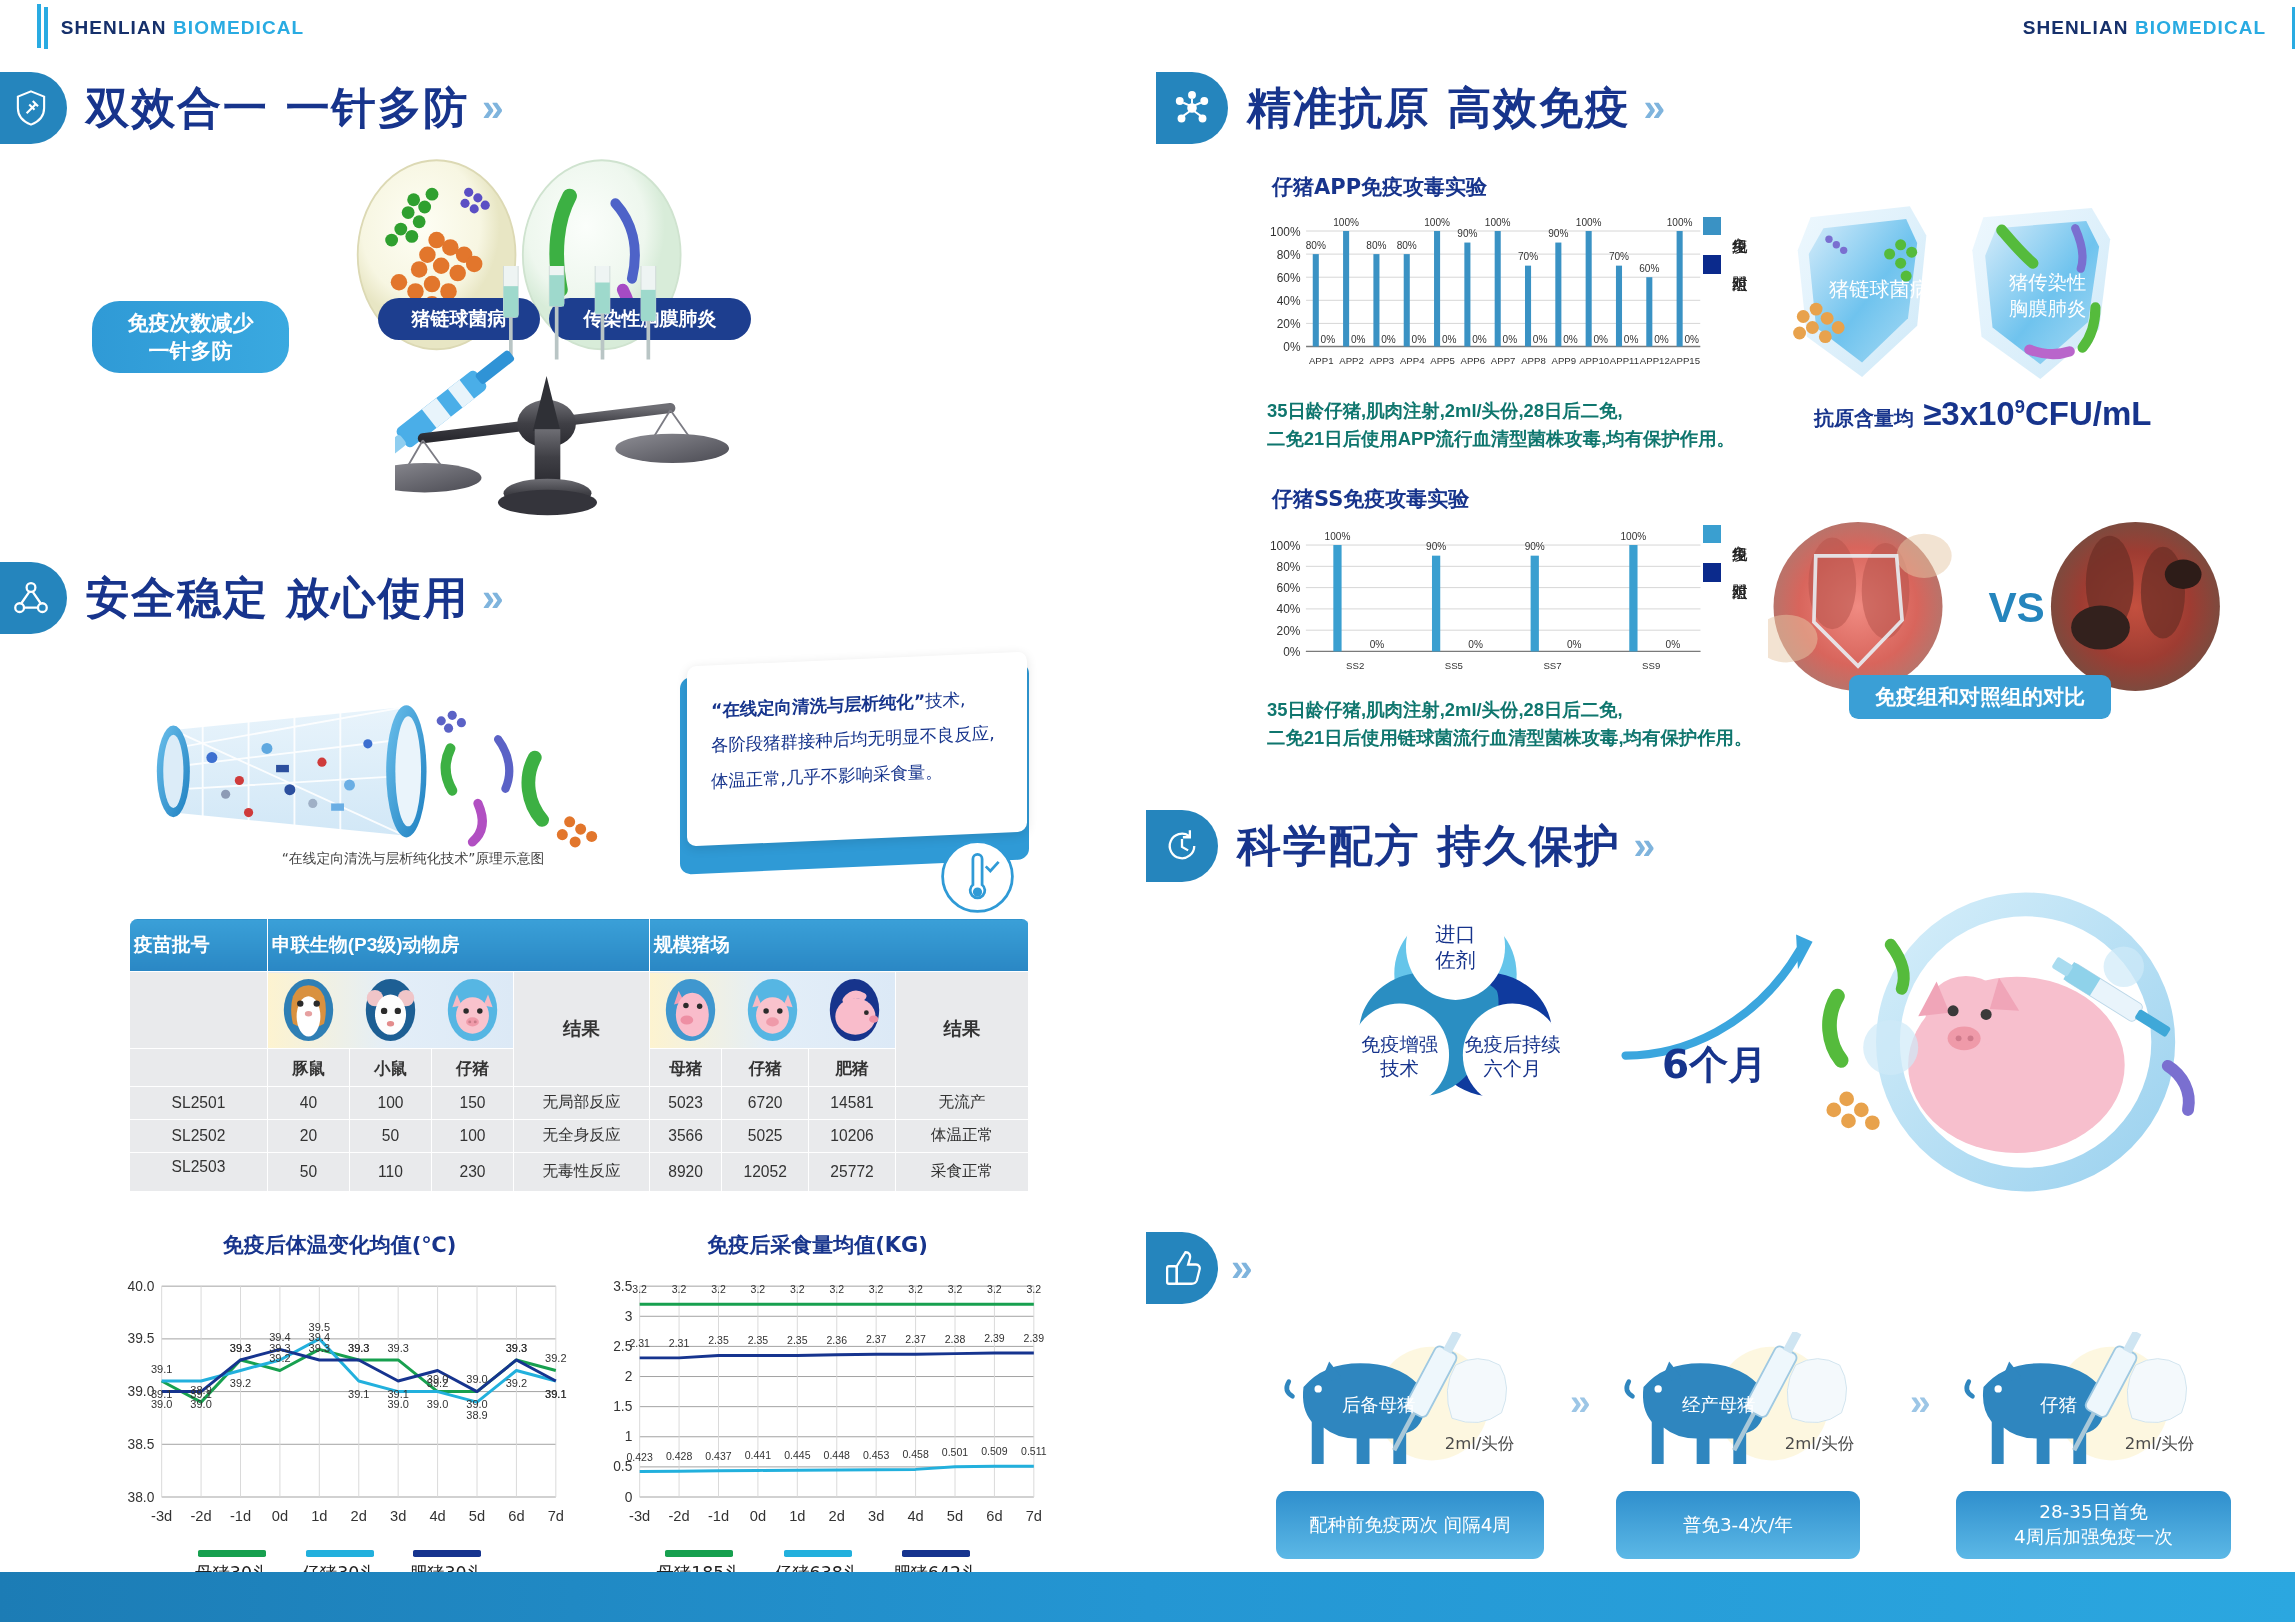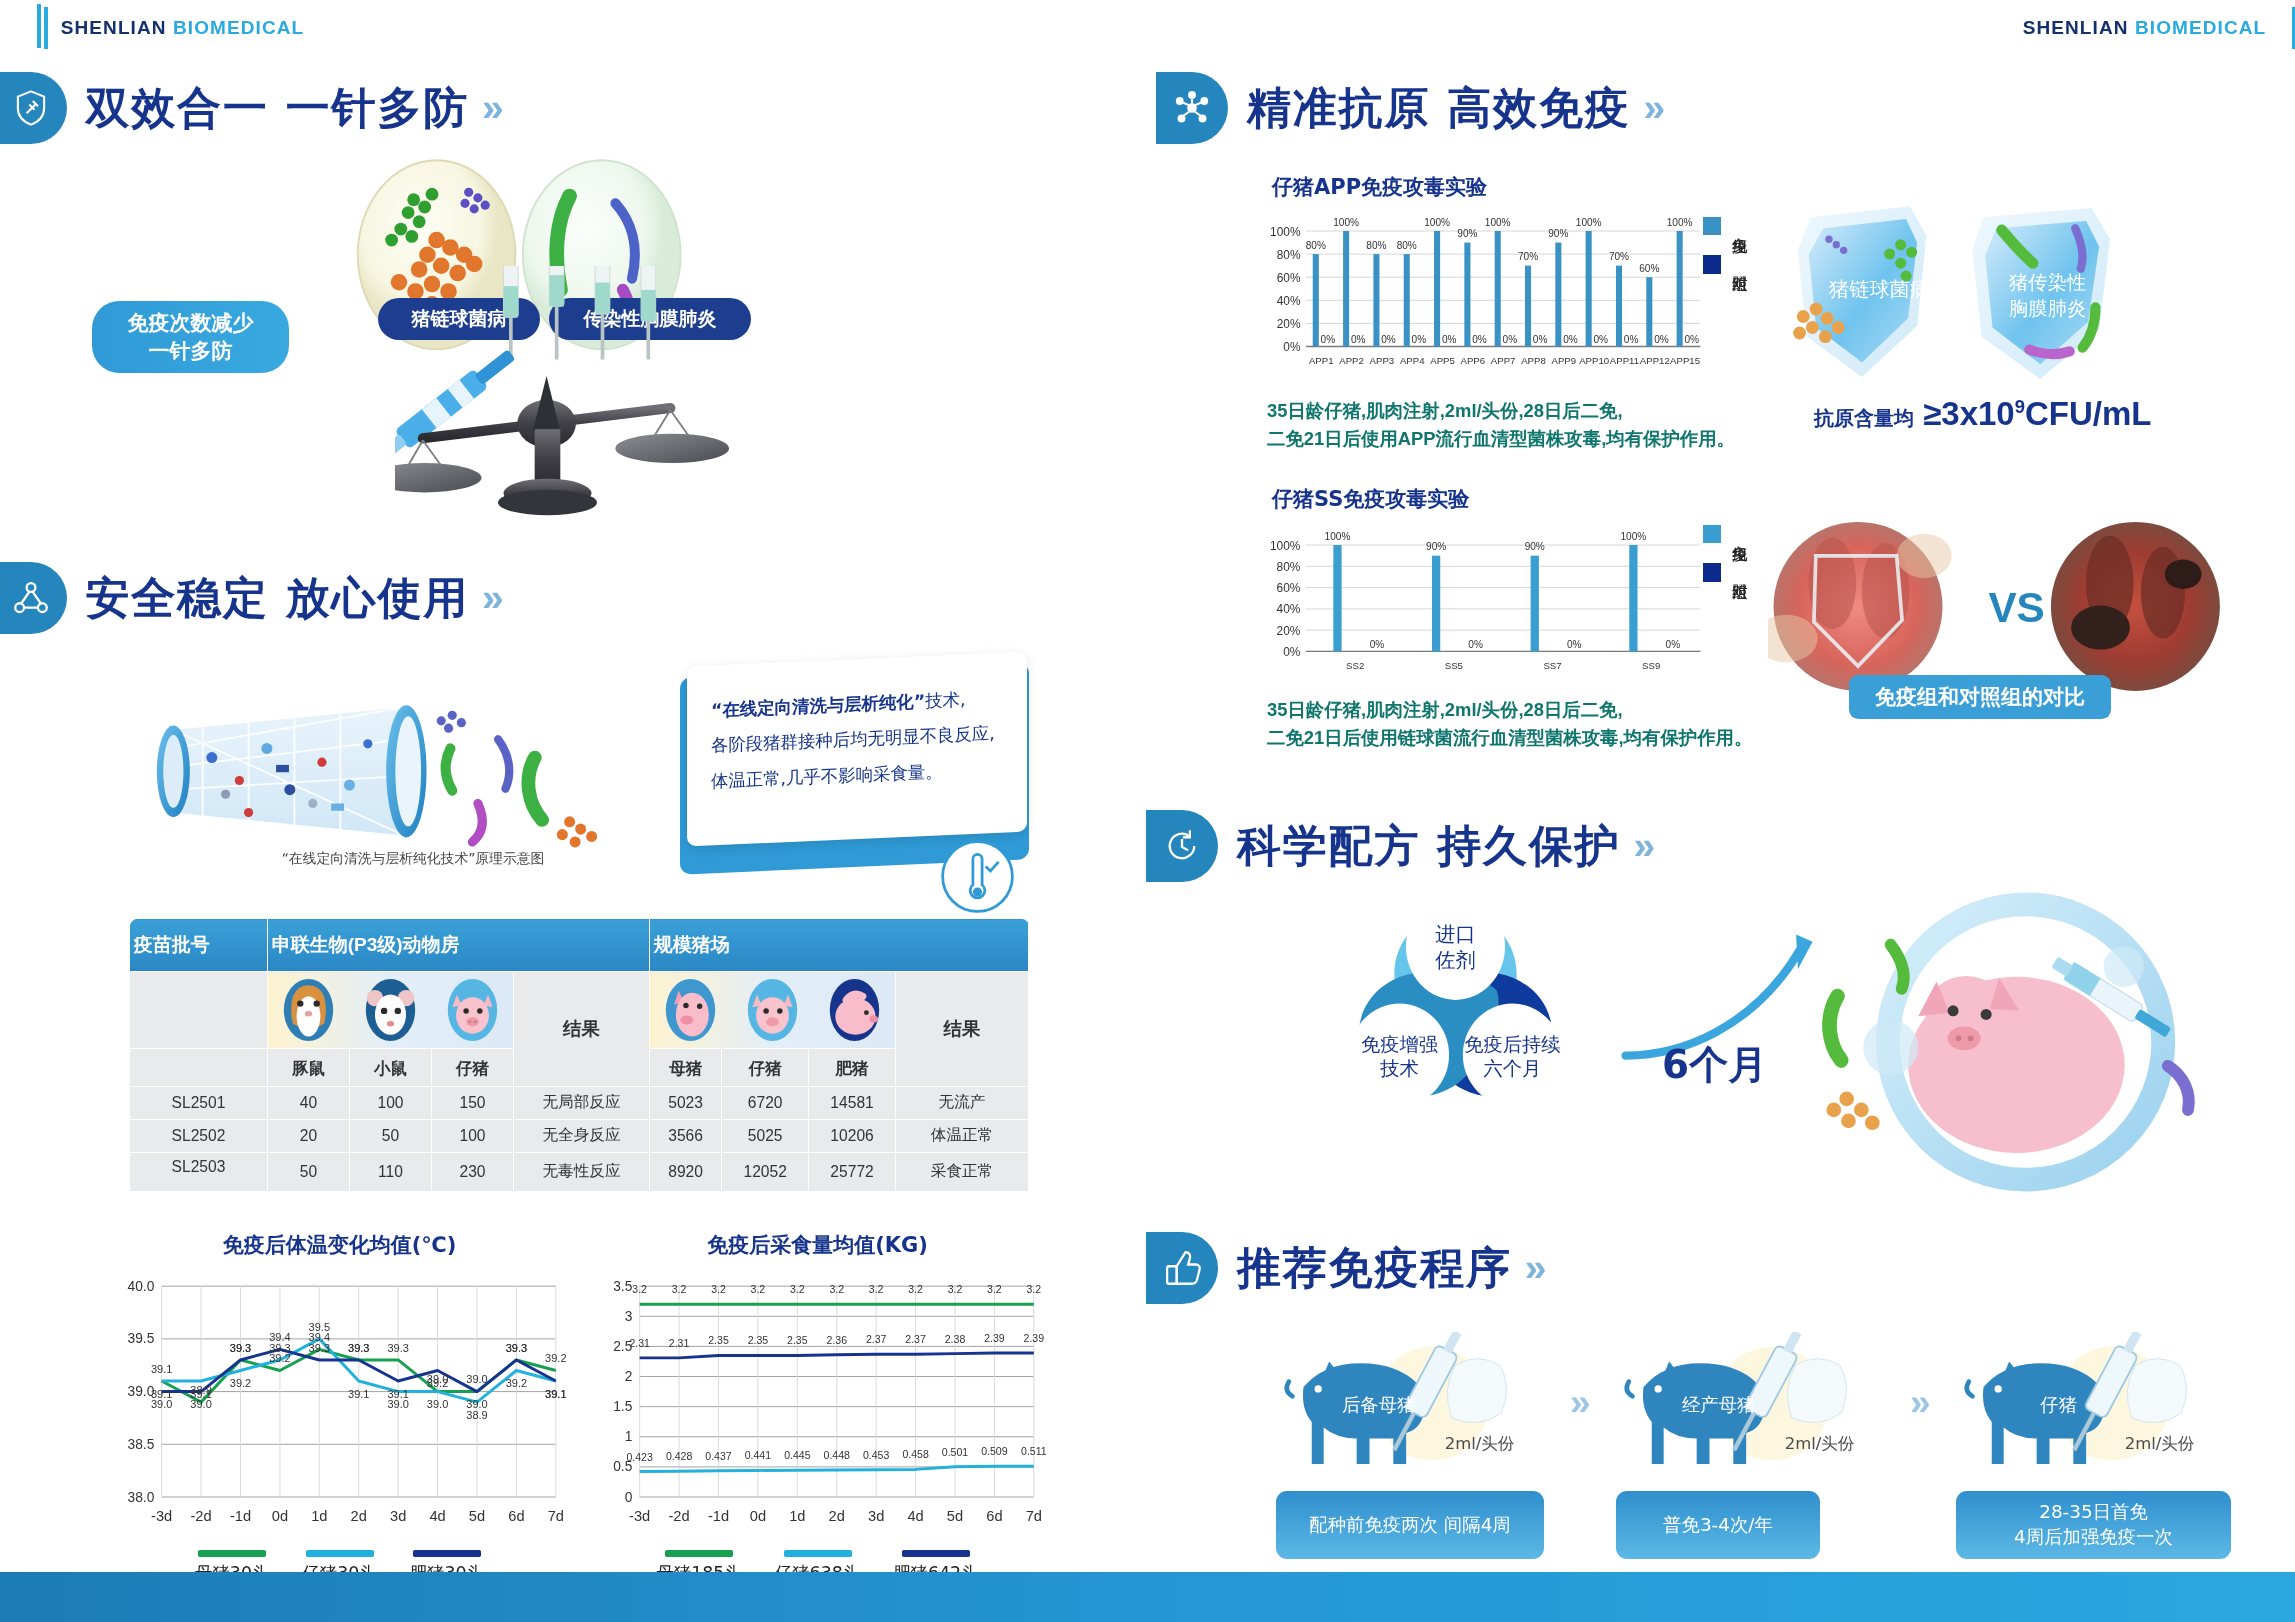--- a/index.html
+++ b/index.html
@@ -936,21 +936,20 @@
     <circle cx="372" cy="88" r="22" fill="#cfe9f8" opacity=".7"></circle>
   </svg>
 
   <div class="sec-head" style="left:1146px; top:1232px;">
     <div class="sec-badge">
       <svg viewBox="0 0 48 48" fill="none" stroke="#fff" stroke-width="2.6">
         <path d="M18 42 V22 L28 6 c4 0 6 3 5 7 l-2 7 h9 c3 0 5 3 4 6 l-3 12 c-1 3-3 4-6 4Z"></path>
         <rect x="7" y="22" width="11" height="20" rx="2"></rect>
       </svg>
     </div>
-    <div class="sec-title">推荐免疫程序</div>
     <div class="chev">»</div>
   </div>
 
   <div class="proc-step" style="left:1276px;top:1332px">
     <svg width="275" height="156" viewBox="0 0 300 170">
       <ellipse cx="170" cy="78" rx="62" ry="62" fill="#fdf5d8" opacity=".8"></ellipse>
       <path d="M30 60 q22-26 62-26 q40 0 62 22 q10 12 8 30 q-4 20-20 24 l0 34 l-14 0 l0-28 l-26 0 l0 28 l-14 0 l0-28 q-22 0-36-12 l0 40 l-13 0 l0-46 q-12-14-9-38Z" fill="#2f86bf"></path>
       <path d="M58 32 l14 18 l-24 6Z" fill="#2f86bf"></path>
       <circle cx="46" cy="62" r="4" fill="#fff"></circle>
       <path d="M18 70 q-10-6-4-16" stroke="#2f86bf" stroke-width="5" fill="none" stroke-linecap="round"></path>
@@ -978,21 +977,21 @@
       <path d="M18 70 q-10-6-4-16" stroke="#2f86bf" stroke-width="5" fill="none" stroke-linecap="round"></path>
       <g transform="rotate(28 180 70)">
         <rect x="150" y="22" width="26" height="78" rx="6" fill="#eef7fc" stroke="#9fc9e2" stroke-width="2"></rect>
         <rect x="158" y="0" width="10" height="24" fill="#cfe5f2"></rect>
         <rect x="160" y="100" width="5" height="46" fill="#aac8d8"></rect>
       </g>
       <path d="M196 36 q24-14 48 0 q14 24 2 52 q-24 18-54 6 q-12-32 4-58Z" fill="#f4f9fc" stroke="#cfe2ee"></path>
       <text x="112" y="86" font-size="20" fill="#fff" font-family="DejaVu Sans, sans-serif" text-anchor="middle">经产母猪</text>
       <text x="222" y="128" font-size="18" fill="#4a4a4a" font-family="DejaVu Sans, sans-serif" text-anchor="middle">2ml/头份</text>
     </svg>
-    <div class="proc-pill" style="background:linear-gradient(180deg,#2f8fcd,#5cb8e6);width:204px">
+    <div class="proc-pill" style="background:linear-gradient(180deg,#2f8fcd,#5cb8e6);width:244px">
       <span class="cn">普免3-4次/年</span>
     </div>
   </div>
   <div class="arrow2" style="position:absolute;left:1910px;top:1382px">»</div>
 
   <div class="proc-step" style="left:1956px;top:1332px">
     <svg width="275" height="156" viewBox="0 0 300 170">
       <ellipse cx="170" cy="78" rx="62" ry="62" fill="#fdf5d8" opacity=".8"></ellipse>
       <path d="M30 60 q22-26 62-26 q40 0 62 22 q10 12 8 30 q-4 20-20 24 l0 34 l-14 0 l0-28 l-26 0 l0 28 l-14 0 l0-28 q-22 0-36-12 l0 40 l-13 0 l0-46 q-12-14-9-38Z" fill="#2f86bf"></path>
       <path d="M58 32 l14 18 l-24 6Z" fill="#2f86bf"></path>

